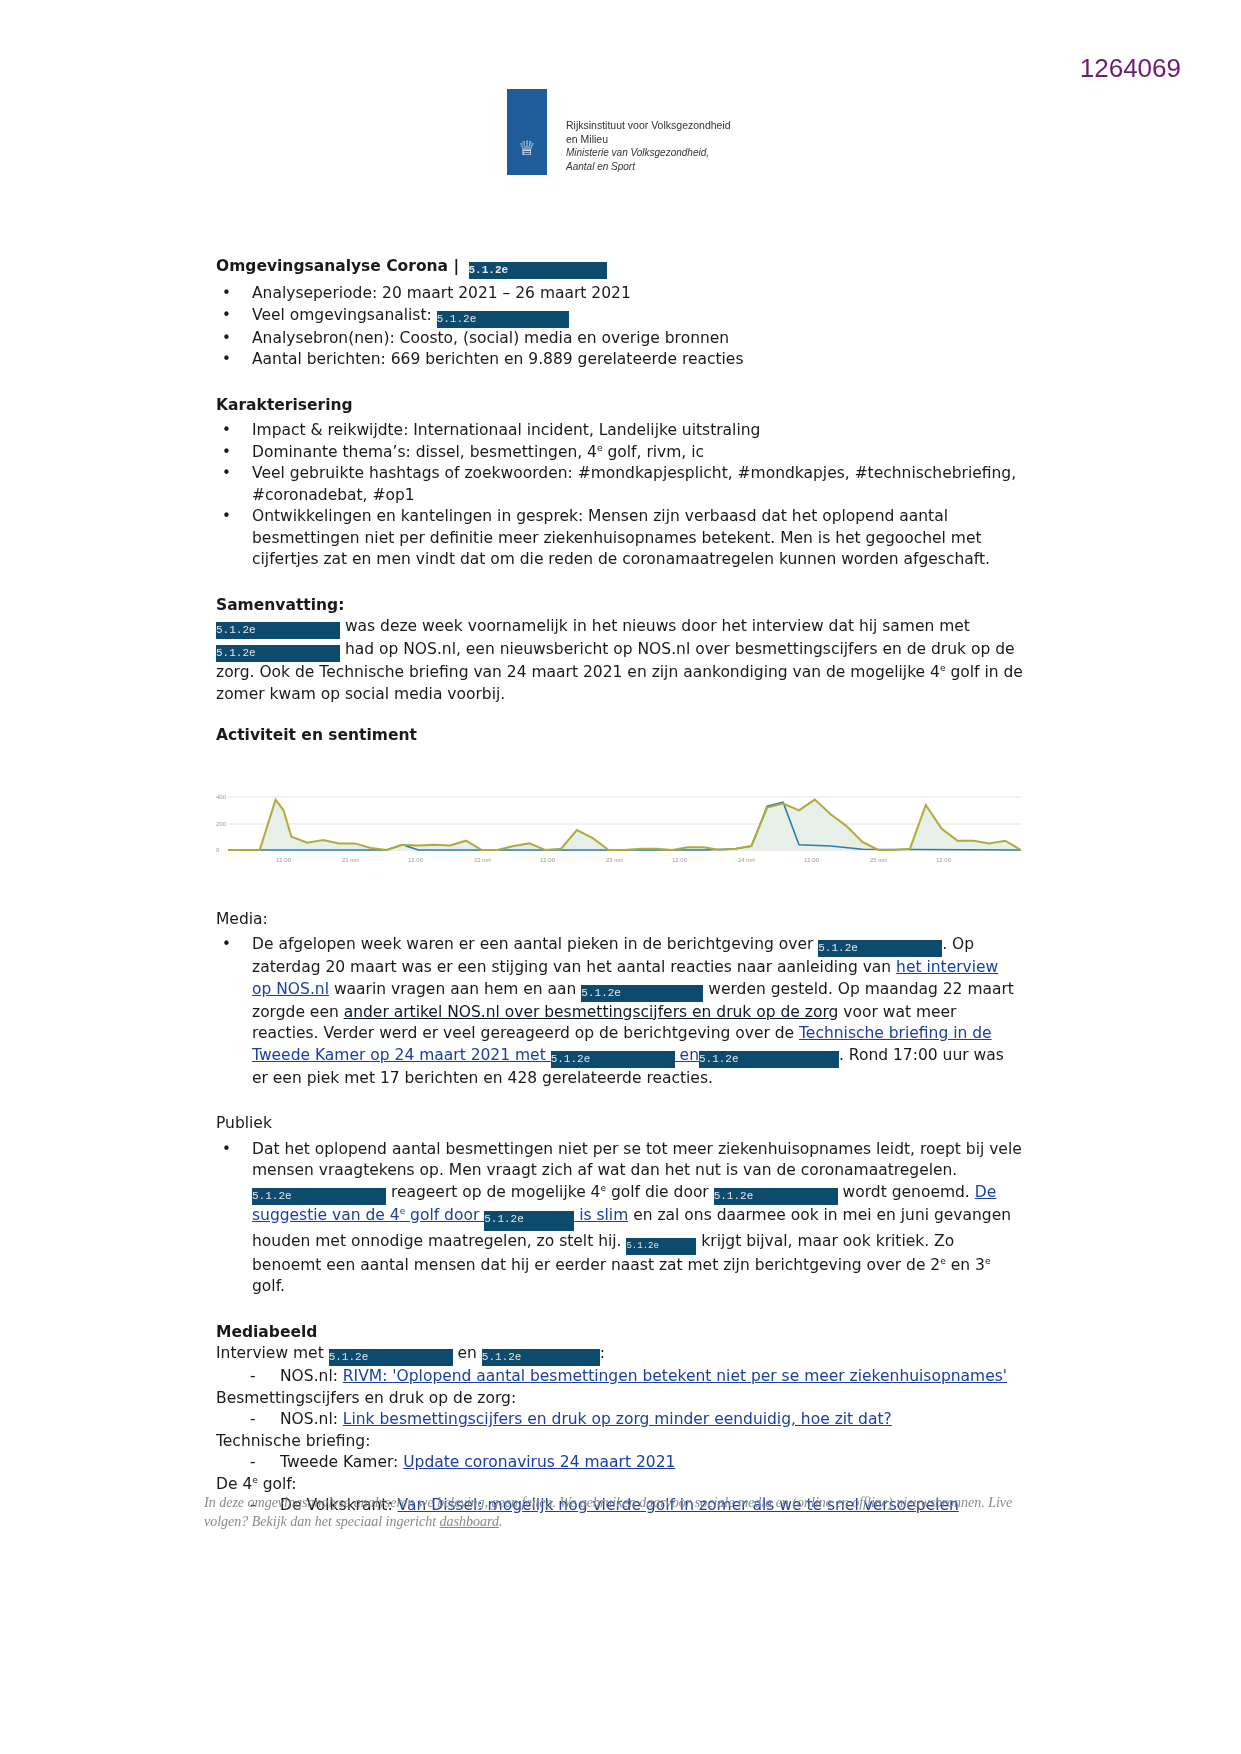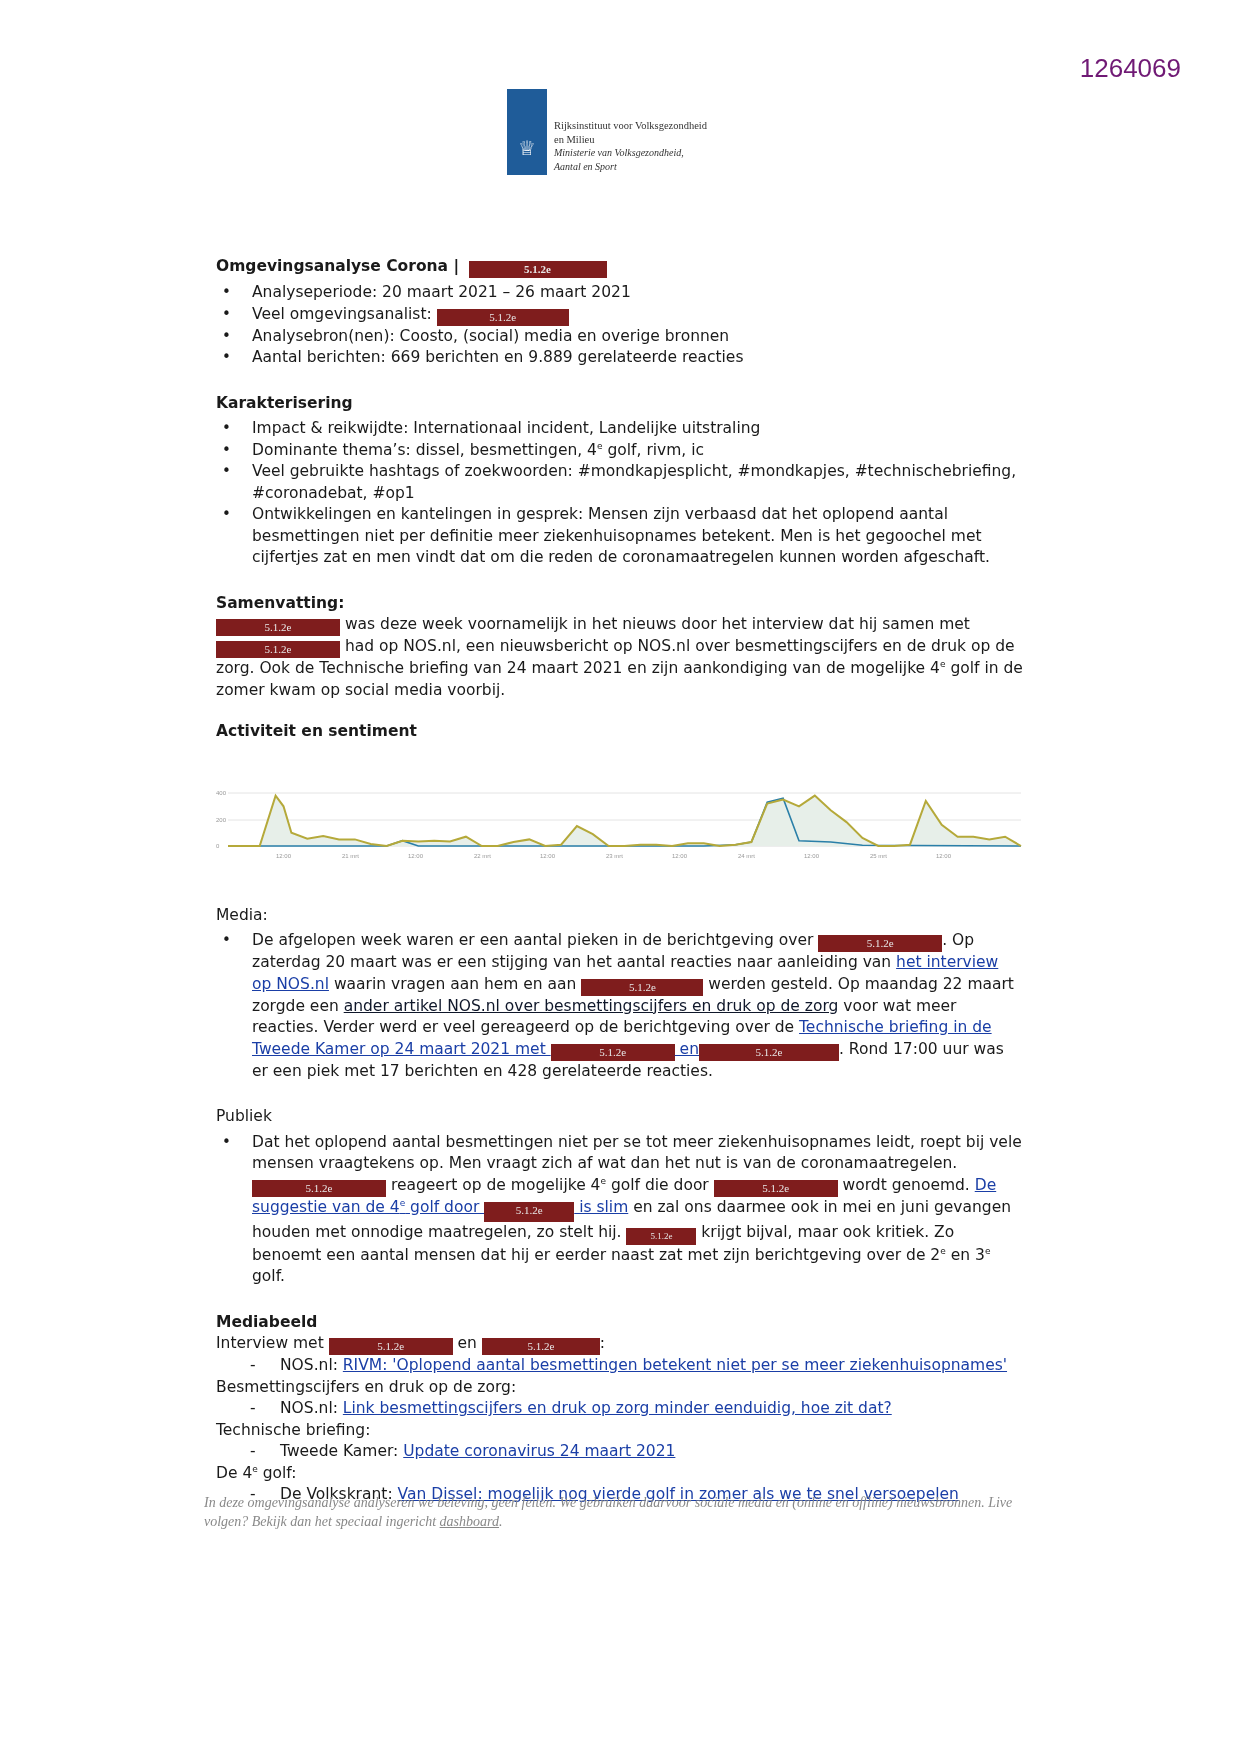--- a/index.html
+++ b/index.html
@@ -4,31 +4,31 @@
 <style>
   html, body { margin: 0; padding: 0; background: #ffffff; }
   body { width: 1241px; height: 1754px; position: relative; overflow: hidden;
          font-family: "DejaVu Sans", sans-serif; color: #1a1a1a; }
   .doc-id { position: absolute; right: 60px; top: 53px; font-family: "Liberation Sans", sans-serif;
             font-size: 26px; color: #701a75; margin-left: 44px; }
   .logo { position: absolute; left: 507px; top: 89px; display: flex; align-items: flex-end; }
   .logo-bar { width: 40px; height: 86px; background: #1f5c99; position: relative; }
   .logo-crest { position: absolute; left: 6px; top: 48px; width: 28px; height: 22px; color: #fff;
                 font-size: 20px; line-height: 22px; text-align: center; }
-  .logo-text { margin-left: 7px; margin-bottom: 2px; font-family: Liberation Serif, serif; font-size: 10.5px;
+  .logo-text { margin-left: 19px; margin-bottom: 2px; font-family: Liberation Sans, sans-serif; font-size: 10.5px;
                line-height: 13.5px; color: #333; }
   .logo-text .it { font-style: italic; font-size: 10px; }
   .content { position: absolute; left: 216px; top: 256px; width: 810px; font-size: 15.5px; line-height: 21.5px; }
   .h { font-weight: bold; font-size: 15.5px; margin: 0; }
   ul.b { list-style: none; margin: 4px; padding: 0; }
   ul.b li { position: relative; padding-left: 32px; }
   ul.b li::before { content: "\2022"; position: absolute; left: 2px; top: 0; font-size: 15px; }
   .gap { height: 20px; }
-  .red { display: inline-block; background: #7f1d1d; color: #e8e8e8; font-family: Liberation Serif, serif;
-         font-size: 11px; text-align: center; height: 17px; line-height: 17px; vertical-align: -2px; }
+  .red { display: inline-block; background: #0c4a6e; color: #e8e8e8; font-family: Liberation Mono, monospace;
+         font-size: 11px; text-align: left; height: 17px; line-height: 17px; vertical-align: -2px; }
   a, .lnk { color: #1a3ea6; text-decoration: underline; }
   .lnk.visited { color: #0f172a; }
   sup { font-size: 9px; line-height: 0; }
   .chart { position: relative; width: 810px; height: 110px; margin: 26px 0 26px 0; }
   .chart svg { display: block; }
   ul.d { list-style: none; margin: 0; padding: 0; }
   ul.d li { position: relative; padding-left: 64px; }
   ul.d li::before { content: "-"; position: absolute; left: 34px; }
   .footer-note { position: absolute; left: 204px; top: 1493px; width: 810px; font-family: "Liberation Serif", serif;
                  font-style: italic; font-size: 14px; line-height: 19px; color: #888; }

